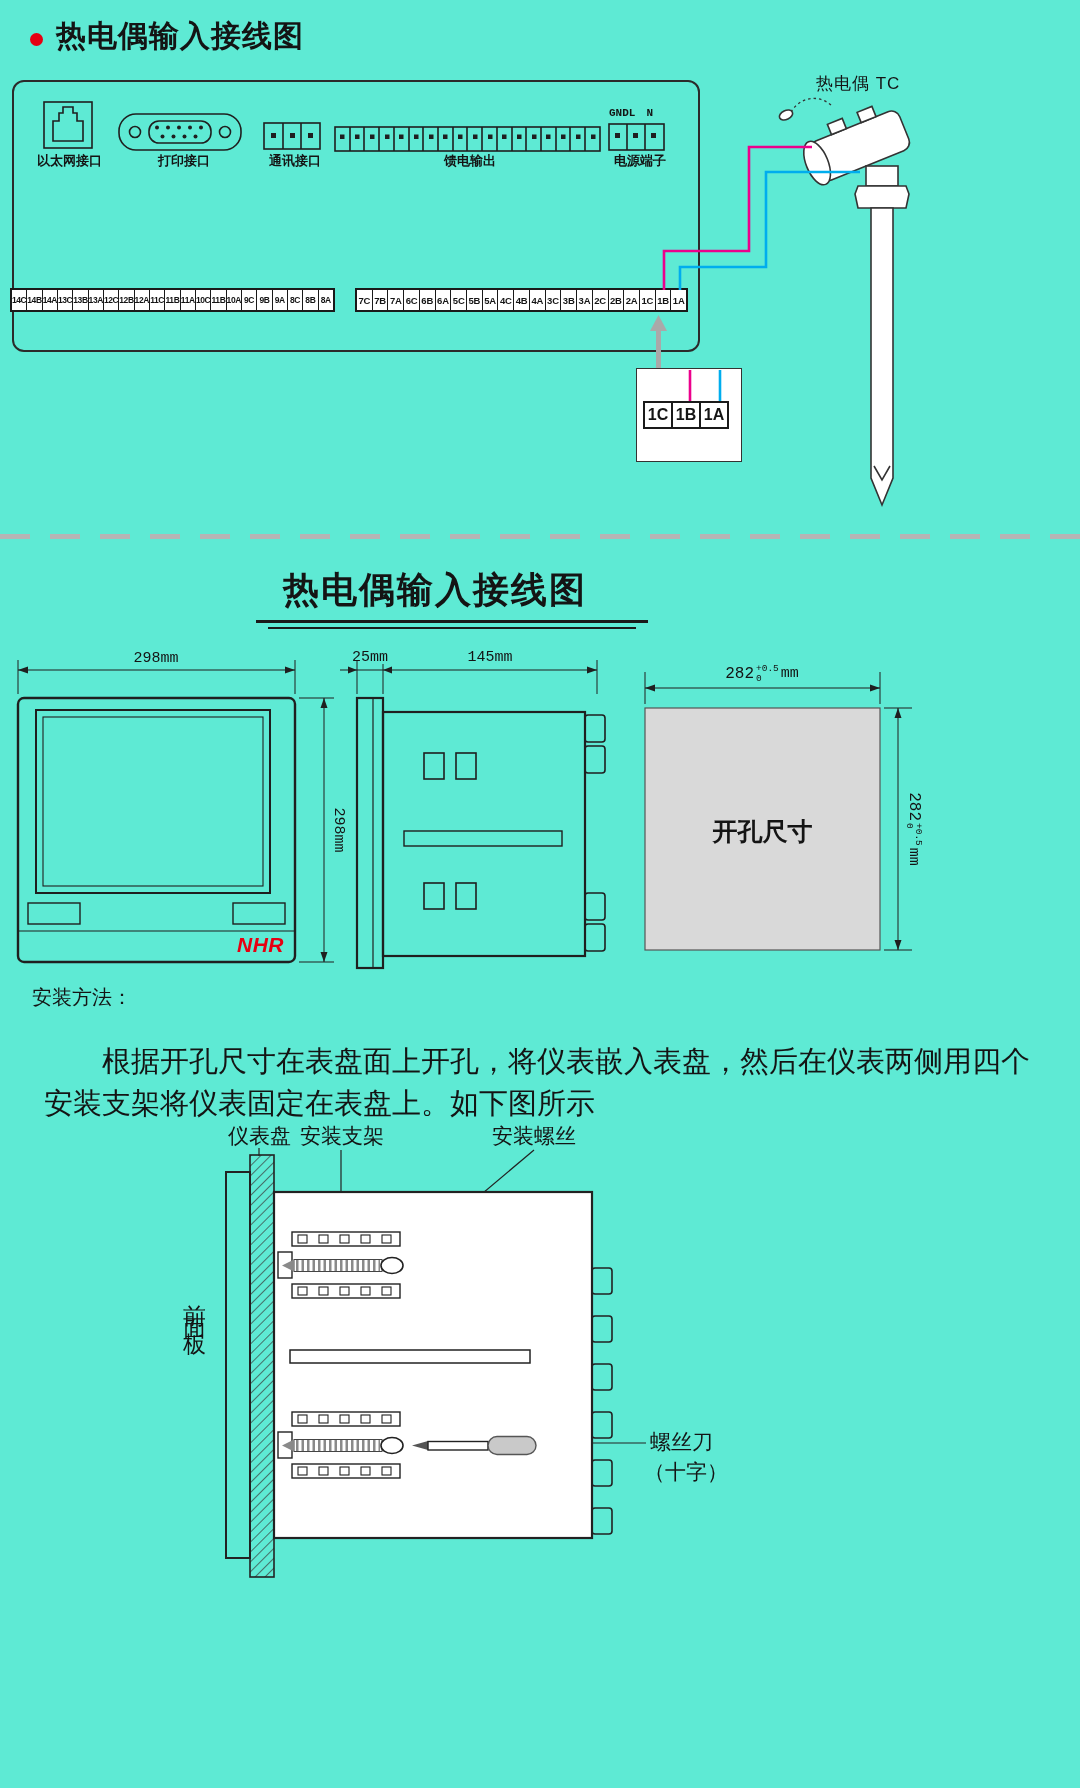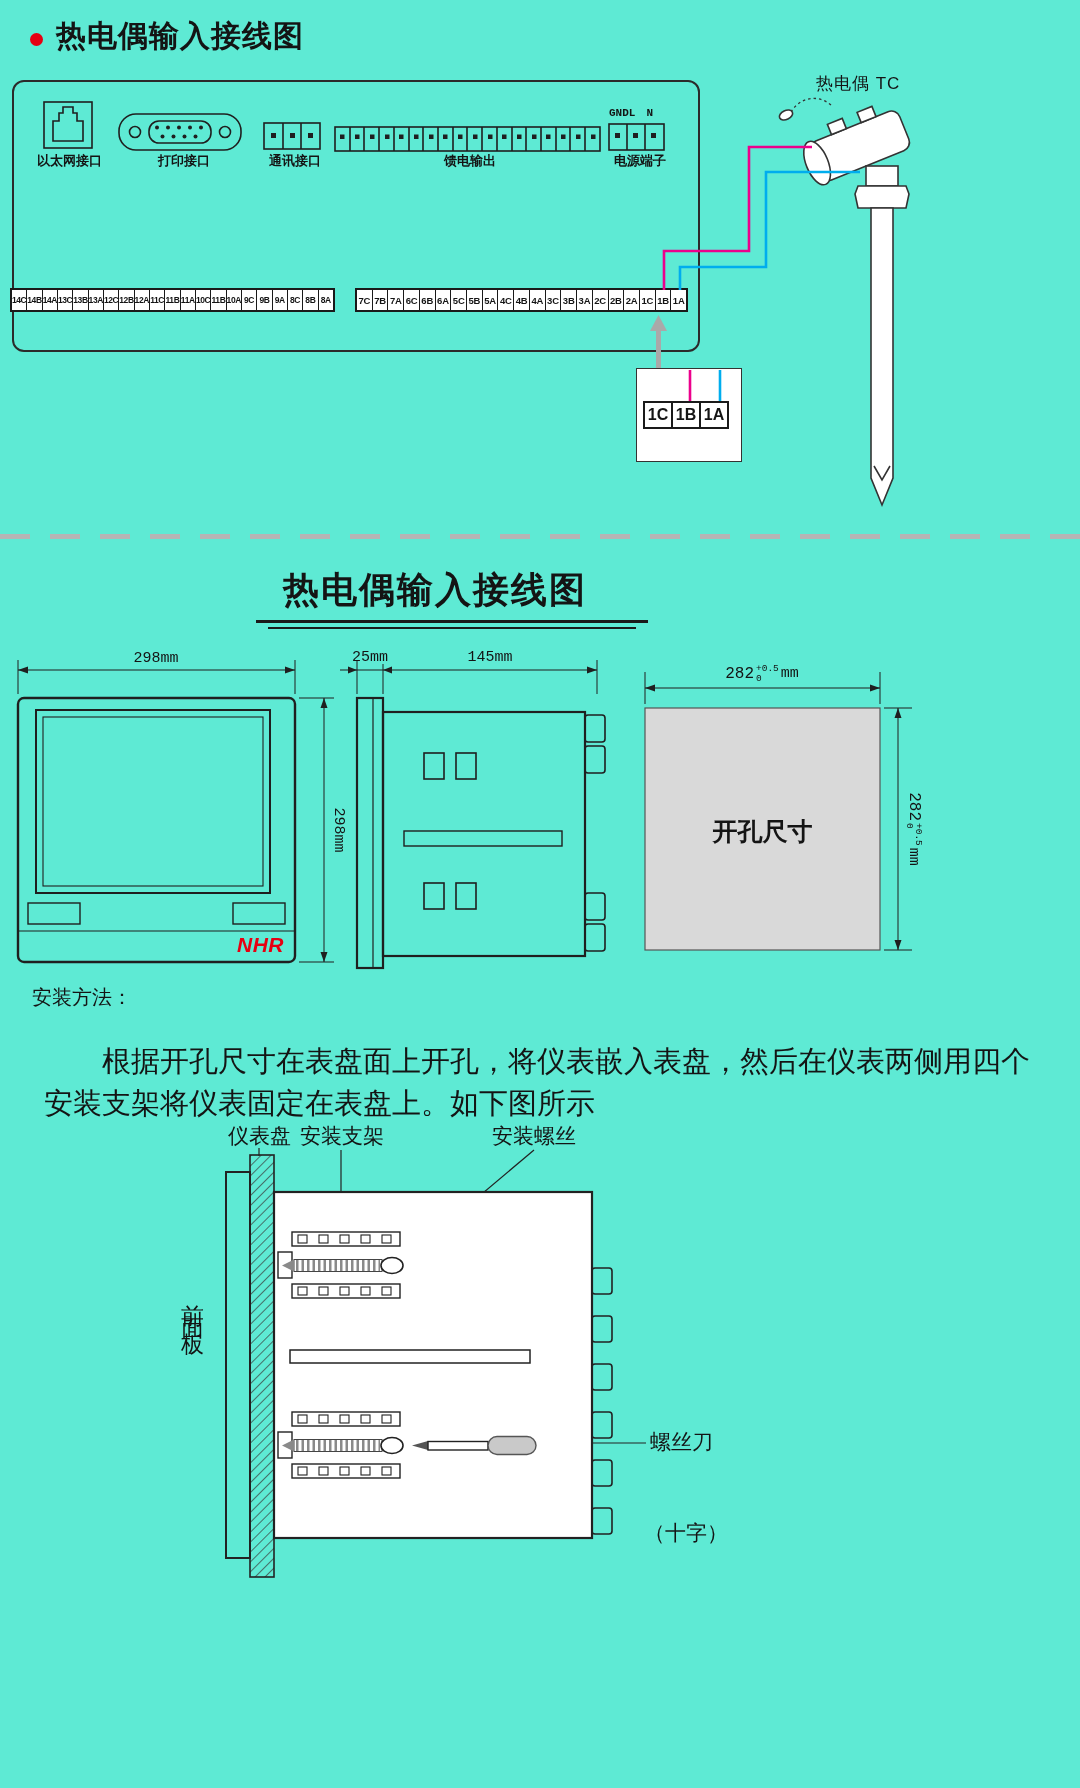--- a/index.html
+++ b/index.html
@@ -33,21 +33,21 @@
           font-family:"Liberation Mono","DejaVu Sans Mono",monospace;font-size:16px;white-space:nowrap;}
   .dimtol .tol{display:flex;flex-direction:column;font-size:9.5px;line-height:9.5px;margin:0 2px;text-align:left;}
   .dimtol .unit{font-size:15px;}
   .rot{transform:rotate(90deg);transform-origin:center;}
   .cutlabel{position:absolute;left:645px;top:815px;width:235px;text-align:center;
             font-family:"Liberation Serif","DejaVu Serif",serif;font-size:25px;font-weight:bold;}
   .logo{position:absolute;left:237px;top:933px;font-size:21px;font-weight:bold;font-style:italic;color:#e60012;letter-spacing:0.5px;}
   .installhead{position:absolute;left:32px;top:984px;font-family:"Liberation Serif","DejaVu Serif",serif;font-size:20px;}
   .installbody{position:absolute;left:28px;top:1024px;width:1000px;margin:16px;
                font-family:"Liberation Serif","DejaVu Serif",serif;font-size:29px;line-height:42px;text-indent:2em;}
-  .slbl{position:absolute;font-family:Liberation Sans, sans-serif;font-size:21px;white-space:nowrap;}
+  .slbl{position:absolute;font-family:Liberation Mono, monospace;font-size:21px;white-space:nowrap;}
   .vertical{writing-mode:vertical-rl;letter-spacing:14px;font-size:23px;height:150px;}
 </style>
 </head>
 <body>
 
 <div class="page">
 
   <span class="bullet"></span>
   <div class="h1">热电偶输入接线图</div>
 
@@ -358,15 +358,15 @@
   <div class="logo">NHR</div>
 
   <div class="installhead">安装方法：</div>
   <p class="installbody">根据开孔尺寸在表盘面上开孔，将仪表嵌入表盘，然后在仪表两侧用四个安装支架将仪表固定在表盘上。如下图所示</p>
 
   <div class="slbl" style="left:228px;top:1122px;">仪表盘</div>
   <div class="slbl" style="left:300px;top:1122px;">安装支架</div>
   <div class="slbl" style="left:492px;top:1122px;">安装螺丝</div>
   <div class="slbl vertical" style="left:178px;top:1286px;">前面板</div>
   <div class="slbl" style="left:650px;top:1428px;">螺丝刀</div>
-  <div class="slbl" style="left:644px;top:1519px;">（十字）</div>
+  <div class="slbl" style="left:644px;top:1458px;">（十字）</div>
 
 </div>
 
 </body></html>

